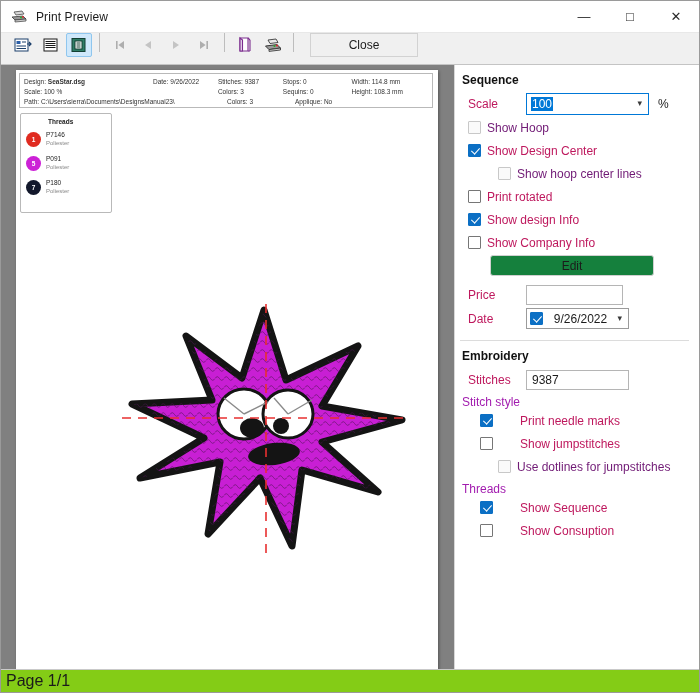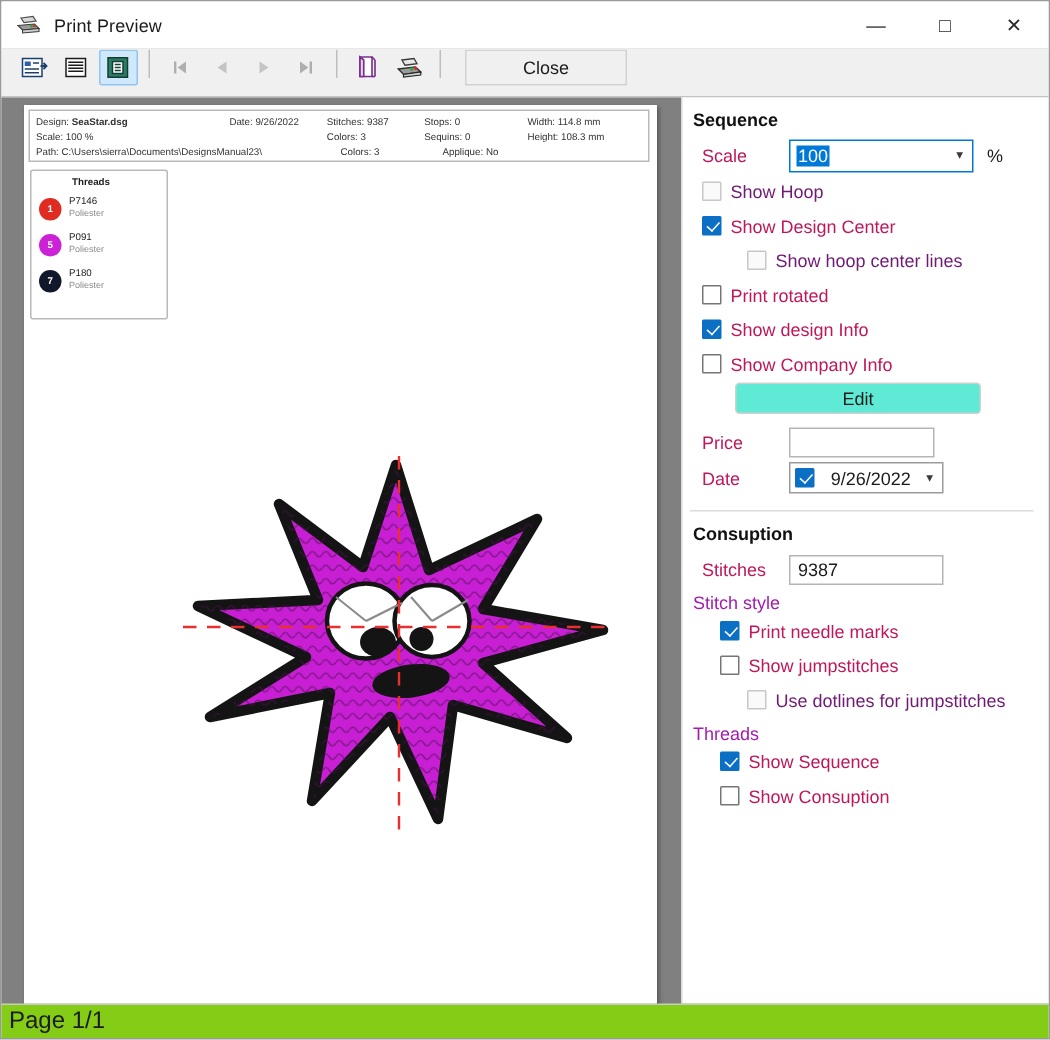--- a/index.html
+++ b/index.html
@@ -174,26 +174,26 @@
     position: relative; border-radius: 1px;
   }
   .cbox.checked { background: #0b6fc4; border-color: #0b6fc4; }
   .cbox.checked:after {
     content: ""; position: absolute;
     left: 3.5px; top: 1px; width: 4px; height: 7px;
     border: solid #fff; border-width: 0 1.6px 1.6px 0;
     transform: rotate(42deg);
   }
   .cbox.dim { border-color: #c8c8c8; background: #fafafa; }
-  .indent1 { margin-left: 20px; }
+  .indent1 { margin-left: 20px; gap: 21px; }
   .indent2 { margin-left: 38px; }
   .edit-btn {
     margin-left: 30px;
     width: 164px; height: 21px;
-    background: #5eead4;
+    background: #15803d;
     border: 1px solid #d0d0d0;
     border-radius: 3px;
     box-sizing: border-box;
     font-size: 12px; color: #1b1b1b;
     display: flex; align-items: center; justify-content: center;
   }
   .txtbox {
     width: 97px; height: 20px;
     border: 1px solid #b5b5b5;
     box-sizing: border-box; background: #fff;
@@ -503,21 +503,21 @@
         <div class="lbl w58">Date</div>
         <div class="datebox">
           <div class="cbox checked"></div>
           <div class="date-val">9/26/2022</div>
           <span class="caret">▾</span>
         </div>
       </div>
 
       <div class="sep-line"></div>
 
-      <div class="group-title">Consuption</div>
+      <div class="group-title">Embroidery</div>
 
       <div class="row">
         <div class="lbl w58">Stitches</div>
         <div class="txtbox wide">9387</div>
       </div>
 
       <div class="sub-lbl">Stitch style</div>
 
       <div class="cb-row indent1">
         <div class="cbox checked"></div>

